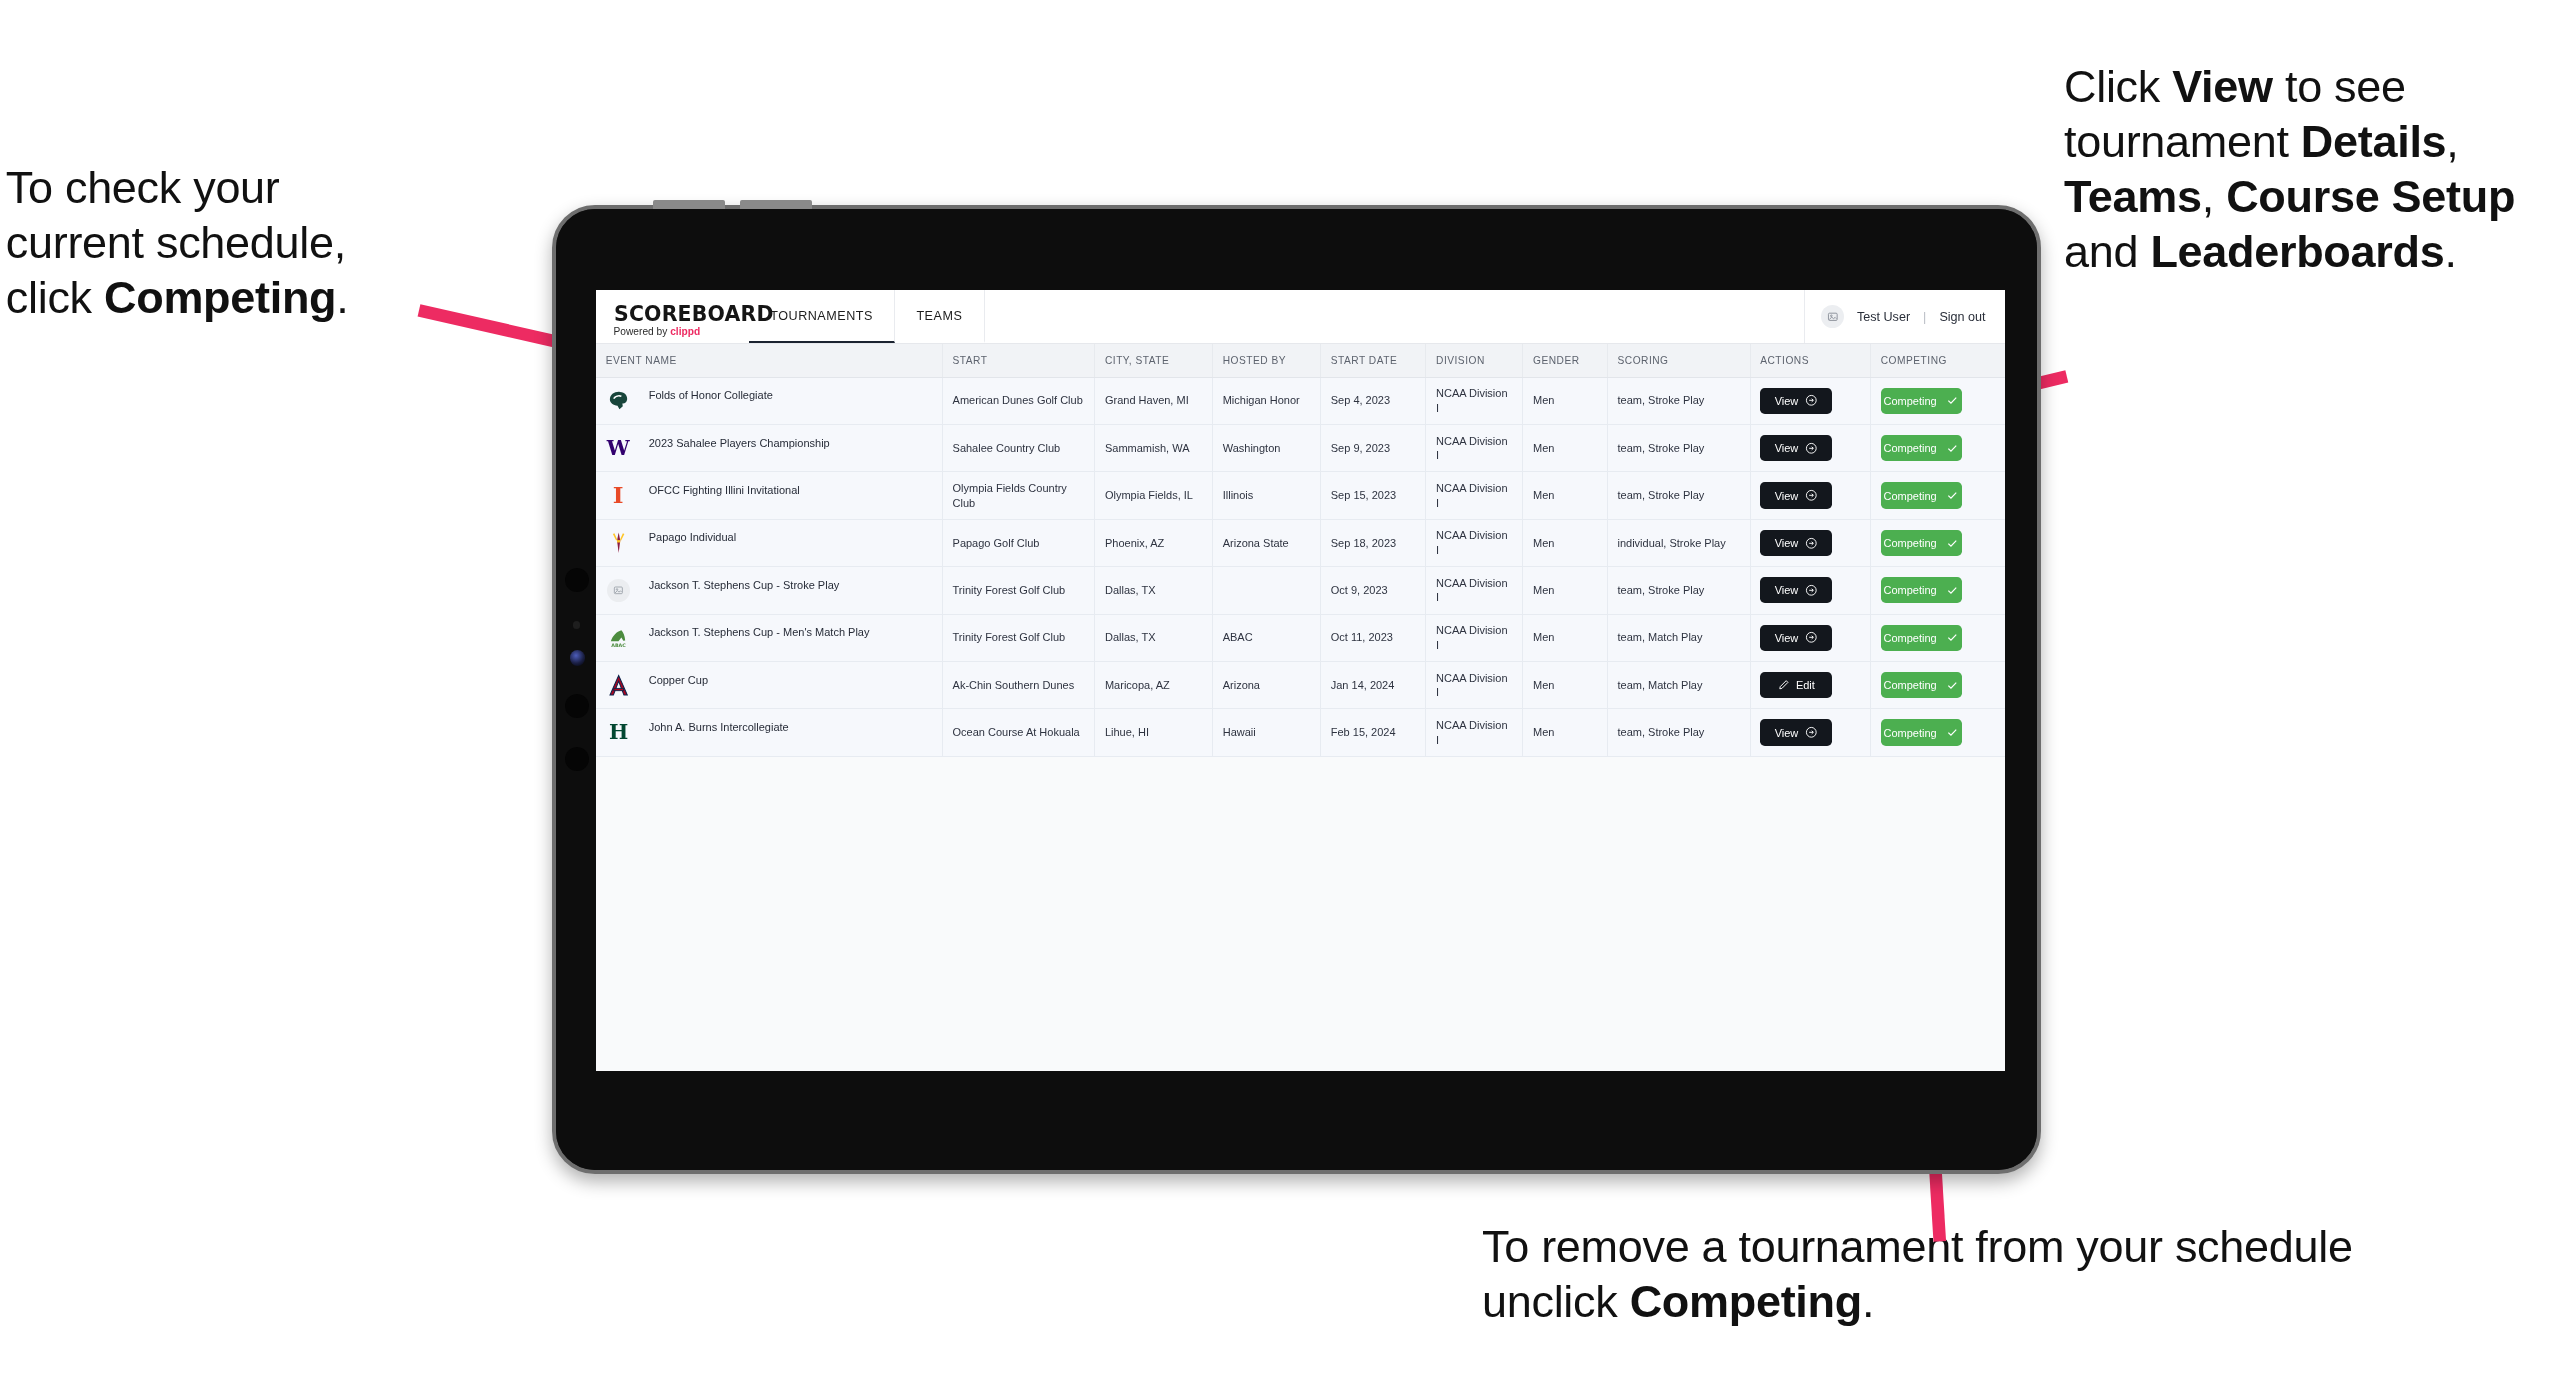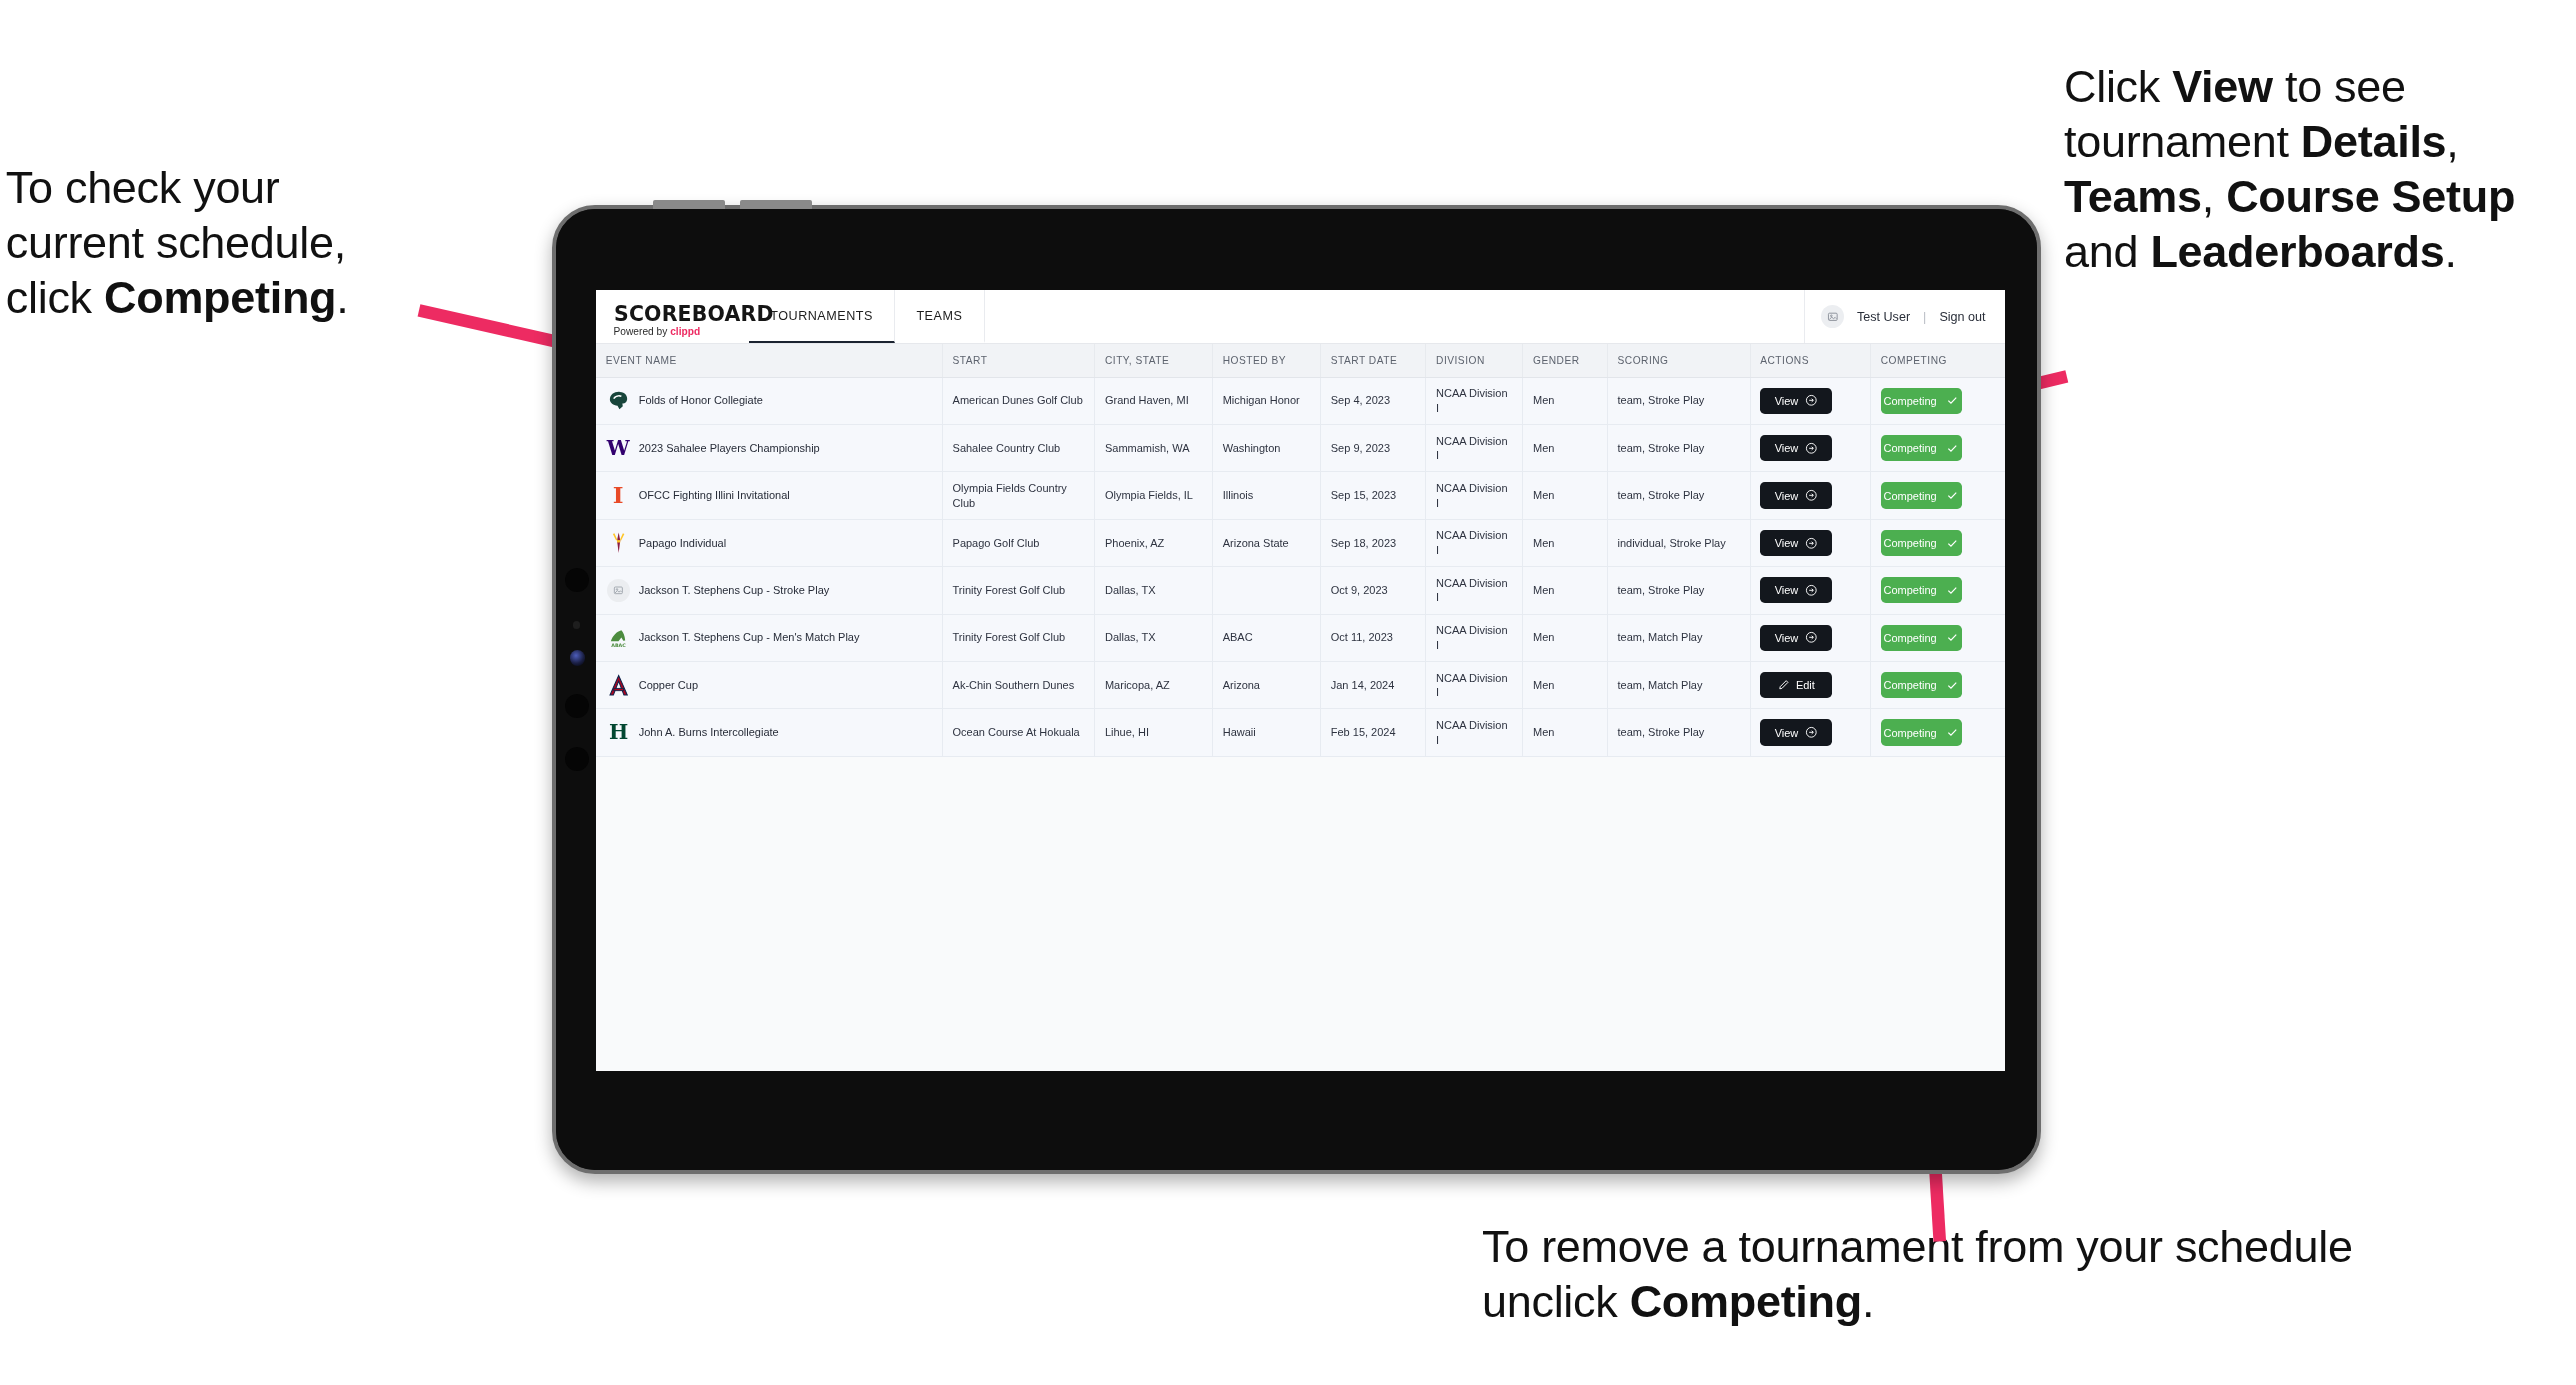--- a/index.html
+++ b/index.html
@@ -235,21 +235,21 @@
   .c-venue  { width: 110px; }
   .c-city   { width: 85px; }
   .c-host   { width: 78px; }
   .c-date   { width: 76px; }
   .c-div    { width: 70px; }
   .c-gender { width: 61px; }
   .c-score  { width: 103px; }
   .c-act    { width: 87px; margin-top: 44px; }
   .c-comp   { width: 97px; }
 
-  .event-cell { display: flex; align-items: center; gap: 8px; }
+  .event-cell { display: flex; align-items: flex-start; gap: 18px; }
   .logo {
     width: 25px; height: 25px;
     flex: 0 0 25px;
     display: flex; align-items: center; justify-content: center;
     font-family: "DejaVu Serif", serif;
     font-weight: 700;
   }
   .event-name { font-size: 11px; color: #272c38; }
 
   .btn-view, .btn-edit {

